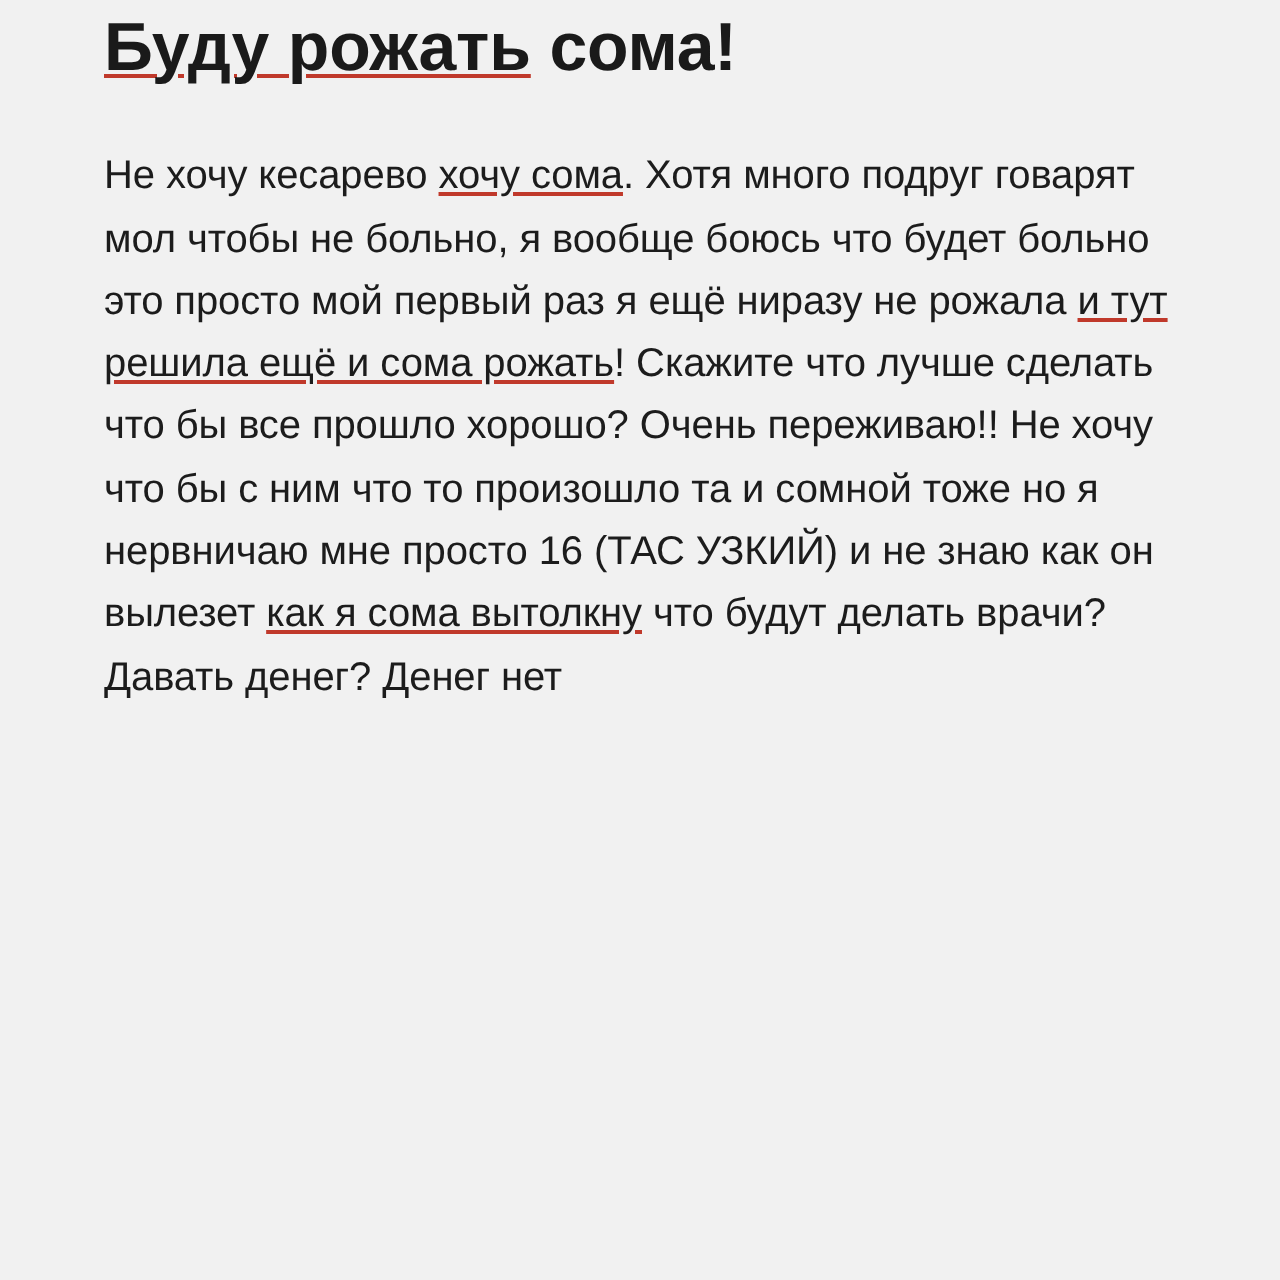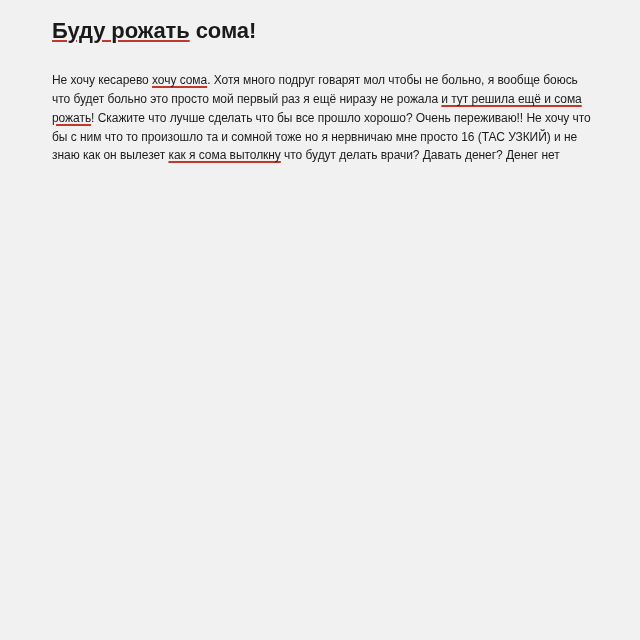--- a/index.html
+++ b/index.html
@@ -20,37 +20,37 @@
     background: #f1f1f1;
     box-sizing: border-box;
   }
   .content {
     position: absolute;
     left: 52px;
     top: 0px;
     width: 540px;
   }
   .title {
-    font-size: 22px;
+    font-size: 34px;
     font-weight: bold;
     color: #1a1a1a;
     line-height: 1.33;
     letter-spacing: -0.1px;
     margin: 0;
-    padding-top: 16px;
+    padding-top: 2px;
   }
   .title .u-red {
     text-decoration: underline;
     text-decoration-color: #c0392b;
     text-decoration-thickness: 2px;
     text-underline-offset: 2px;
   }
   .body-text {
     margin-top: 26px;
-    font-size: 12px;
+    font-size: 20px;
     line-height: 1.565;
     color: #1c1c1c;
     letter-spacing: -0.05px;
   }
   .u {
     text-decoration: underline;
     text-decoration-color: #c0392b;
     text-decoration-thickness: 2px;
     text-underline-offset: 2px;
   }

